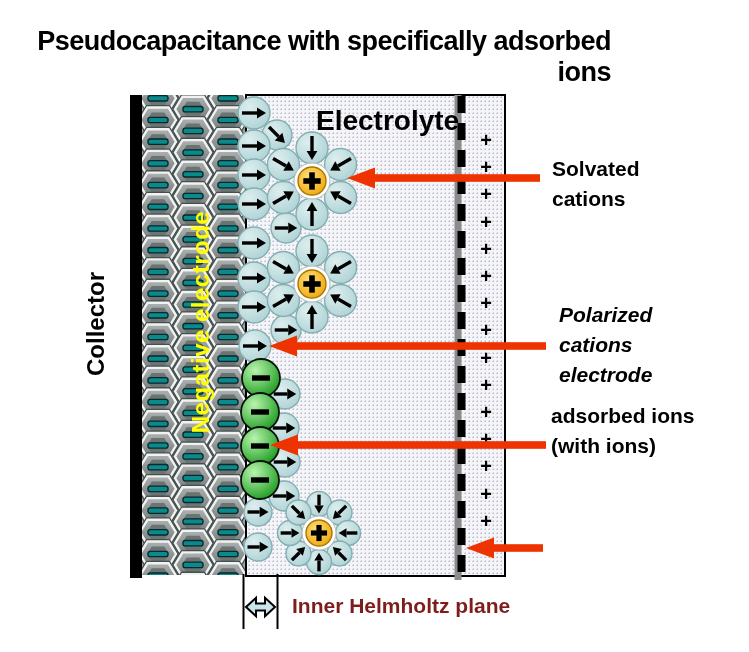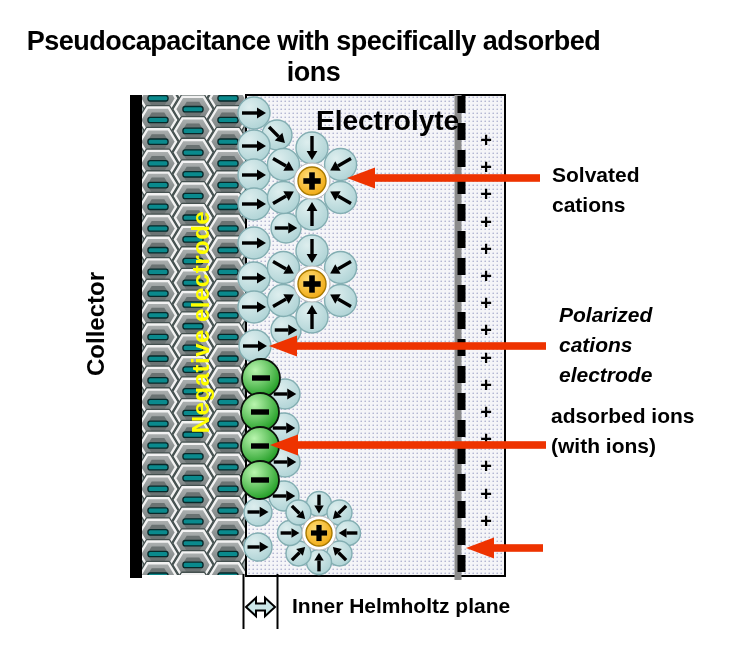--- a/index.html
+++ b/index.html
@@ -1,31 +1,31 @@
 <!DOCTYPE html>
 <html><head>
 <meta charset="utf-8">
 <style>
   html,body{margin:0;padding:0;background:#fff;}
   .stage{position:relative;width:749px;height:652px;background:#fff;overflow:hidden;
          font-family:"Liberation Sans",sans-serif;}
   .stage svg{position:absolute;left:0;top:0;}
-  .title{position:absolute;left:8px;top:26px;width:611px;text-align:center;
+  .title{position:absolute;left:0;top:26px;width:611px;text-align:right;
          font-size:27px;font-weight:bold;color:#000;letter-spacing:-0.5px;}
   .vlabel{position:absolute;transform:translate(-50%,-50%) rotate(-90deg);
           white-space:nowrap;font-weight:bold;}
   .label-collector{left:96px;top:324px;font-size:24px;color:#000;}
   .label-negelec{left:201px;top:322px;font-size:24px;color:#ffff00;letter-spacing:0.5px;}
   .electrolyte-label{position:absolute;left:316px;top:105px;font-size:28px;font-weight:bold;color:#000;}
   .ann{position:absolute;font-size:21px;font-weight:bold;line-height:30px;color:#000;}
-  .ann-solvated{left:552px;top:160px;}
+  .ann-solvated{left:552px;top:154px;}
   .ann-polarized{left:559px;top:300px;font-style:italic;}
   .ann-adsorbed{left:551px;top:401px;}
   .ann-separator{left:548px;top:533px;}
-  .ihp-label{position:absolute;left:292px;top:594px;font-size:21px;font-weight:bold;color:#000000;}
+  .ihp-label{position:absolute;left:292px;top:594px;font-size:21px;font-weight:bold;color:#7f1d1d;}
 </style>
 </head>
 <body>
 
 <div class="stage">
   <svg width="749" height="652" viewBox="0 0 749 652">
     <defs>
       <pattern id="stip" width="4" height="4" patternUnits="userSpaceOnUse">
         <rect width="4" height="4" fill="#f5f5f8"></rect>
         <circle cx="1.2" cy="1.2" r="0.8" fill="#a6aacb"></circle>

